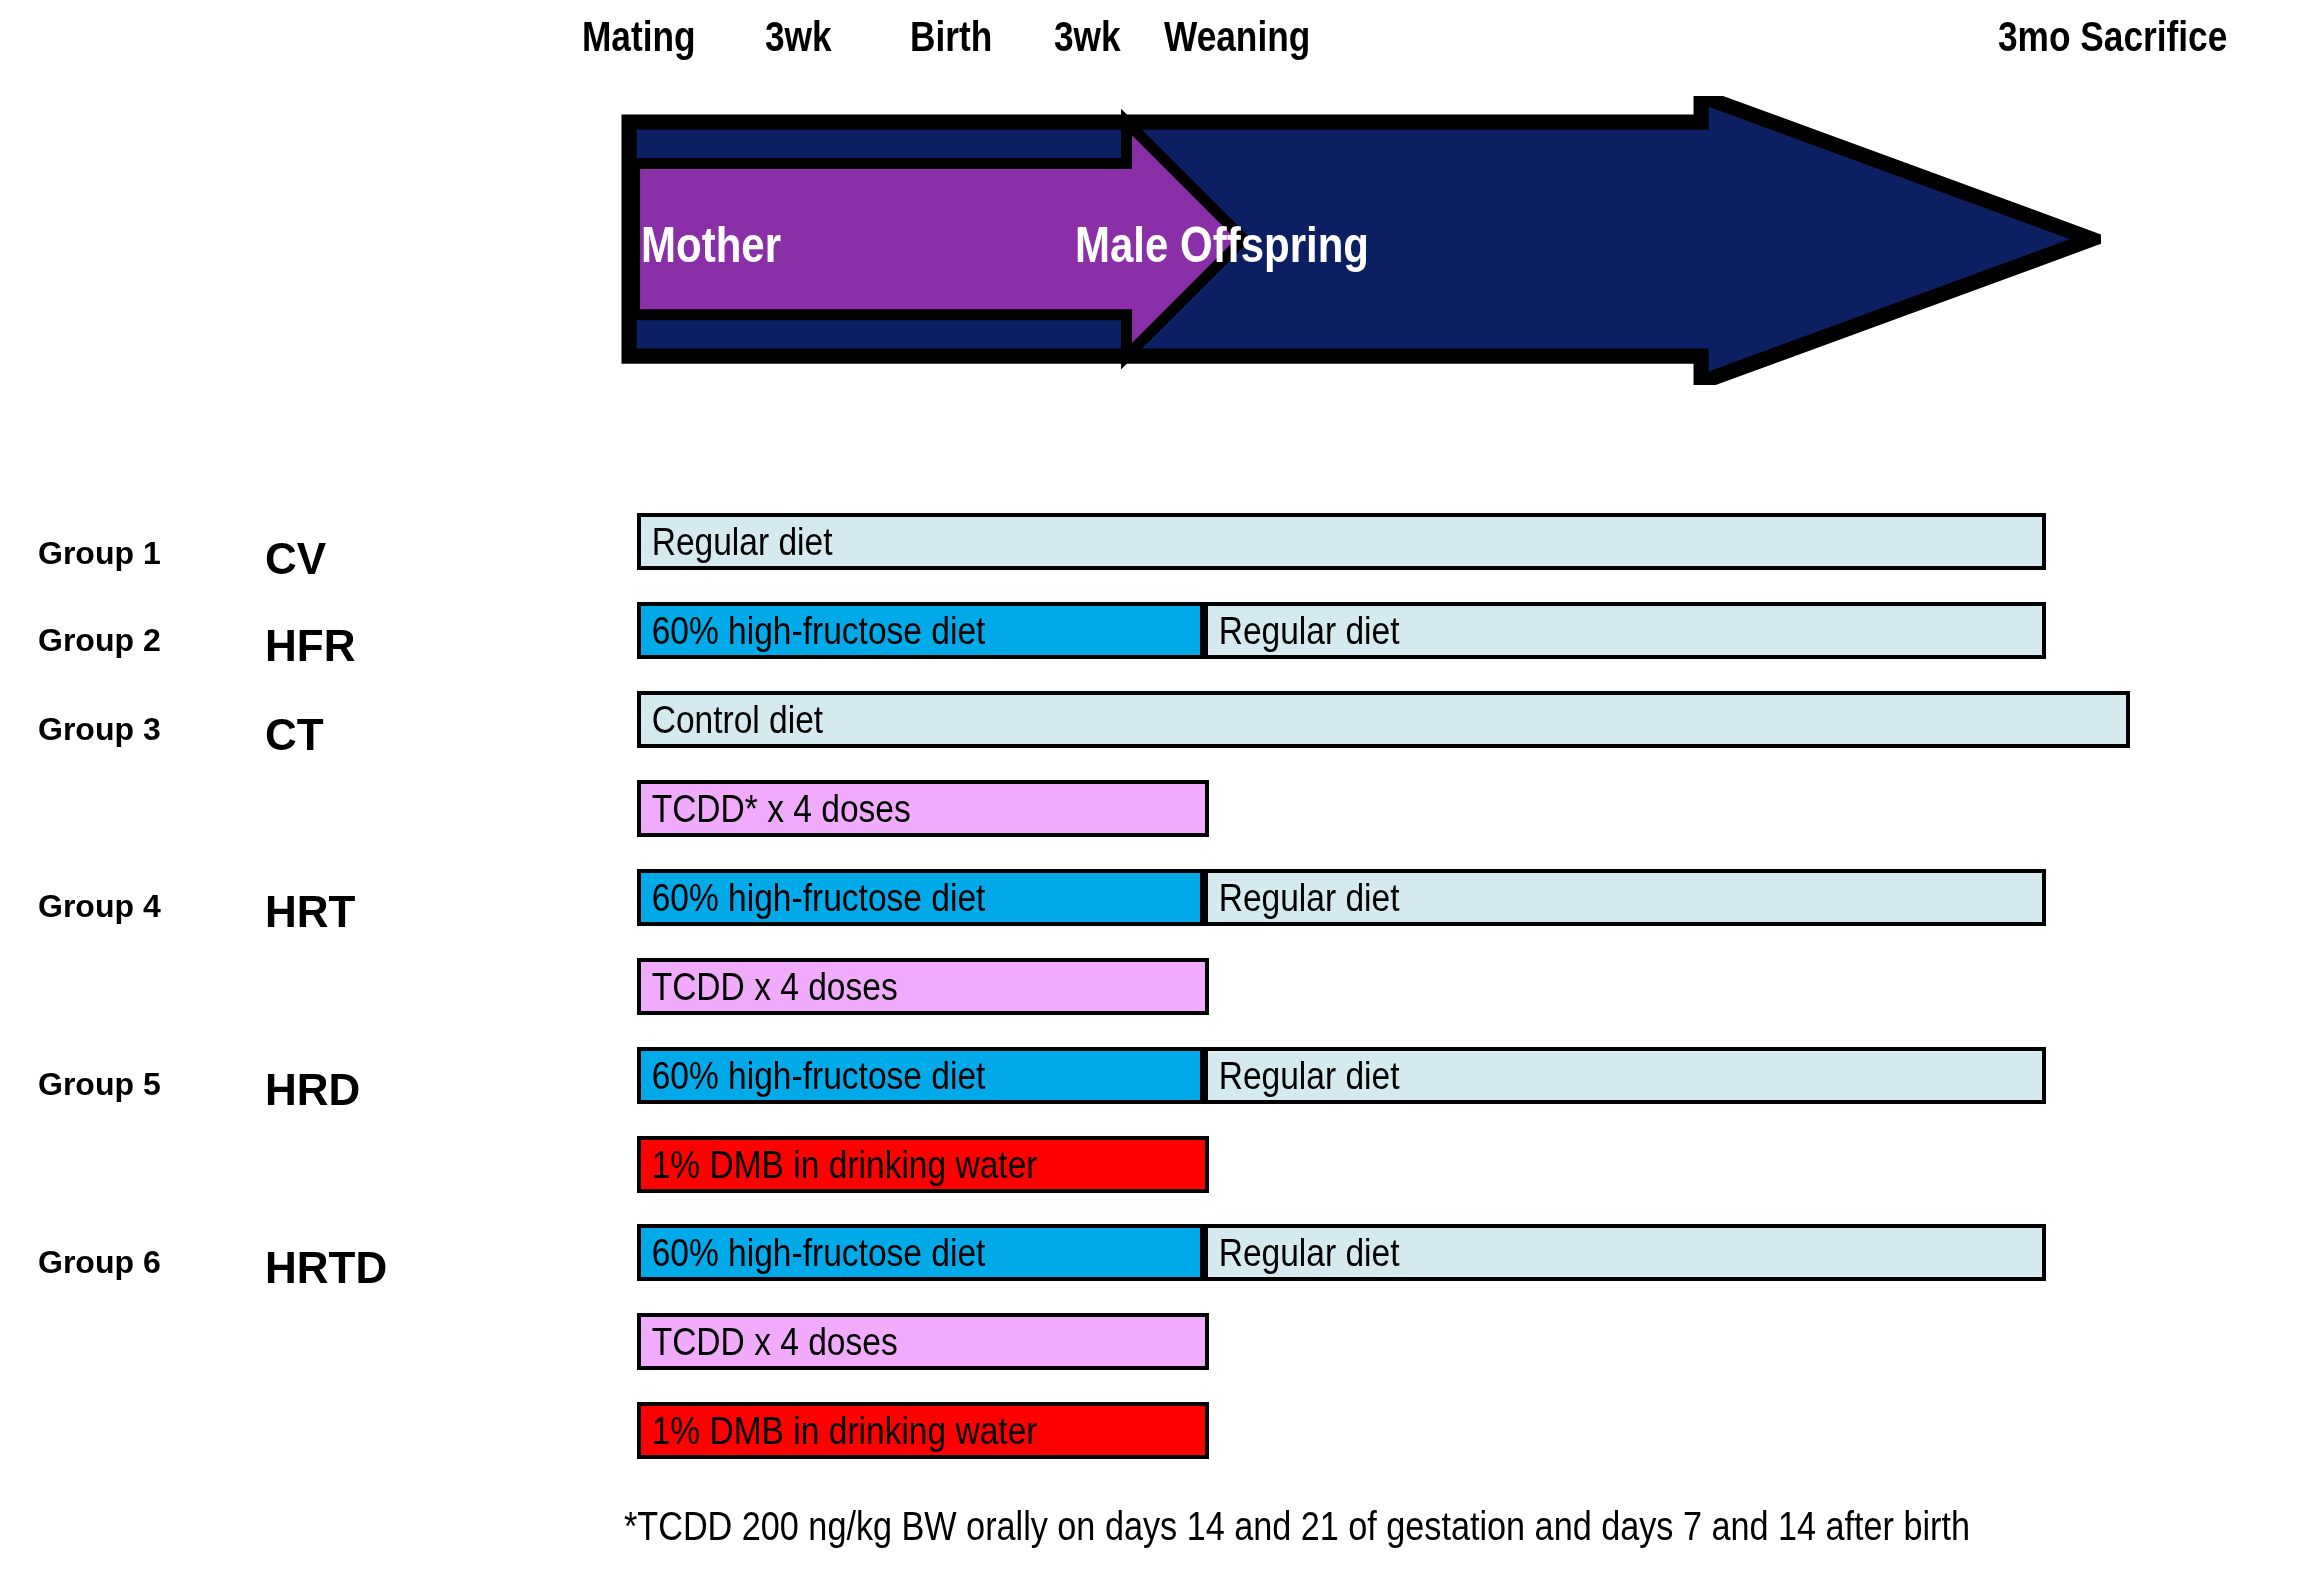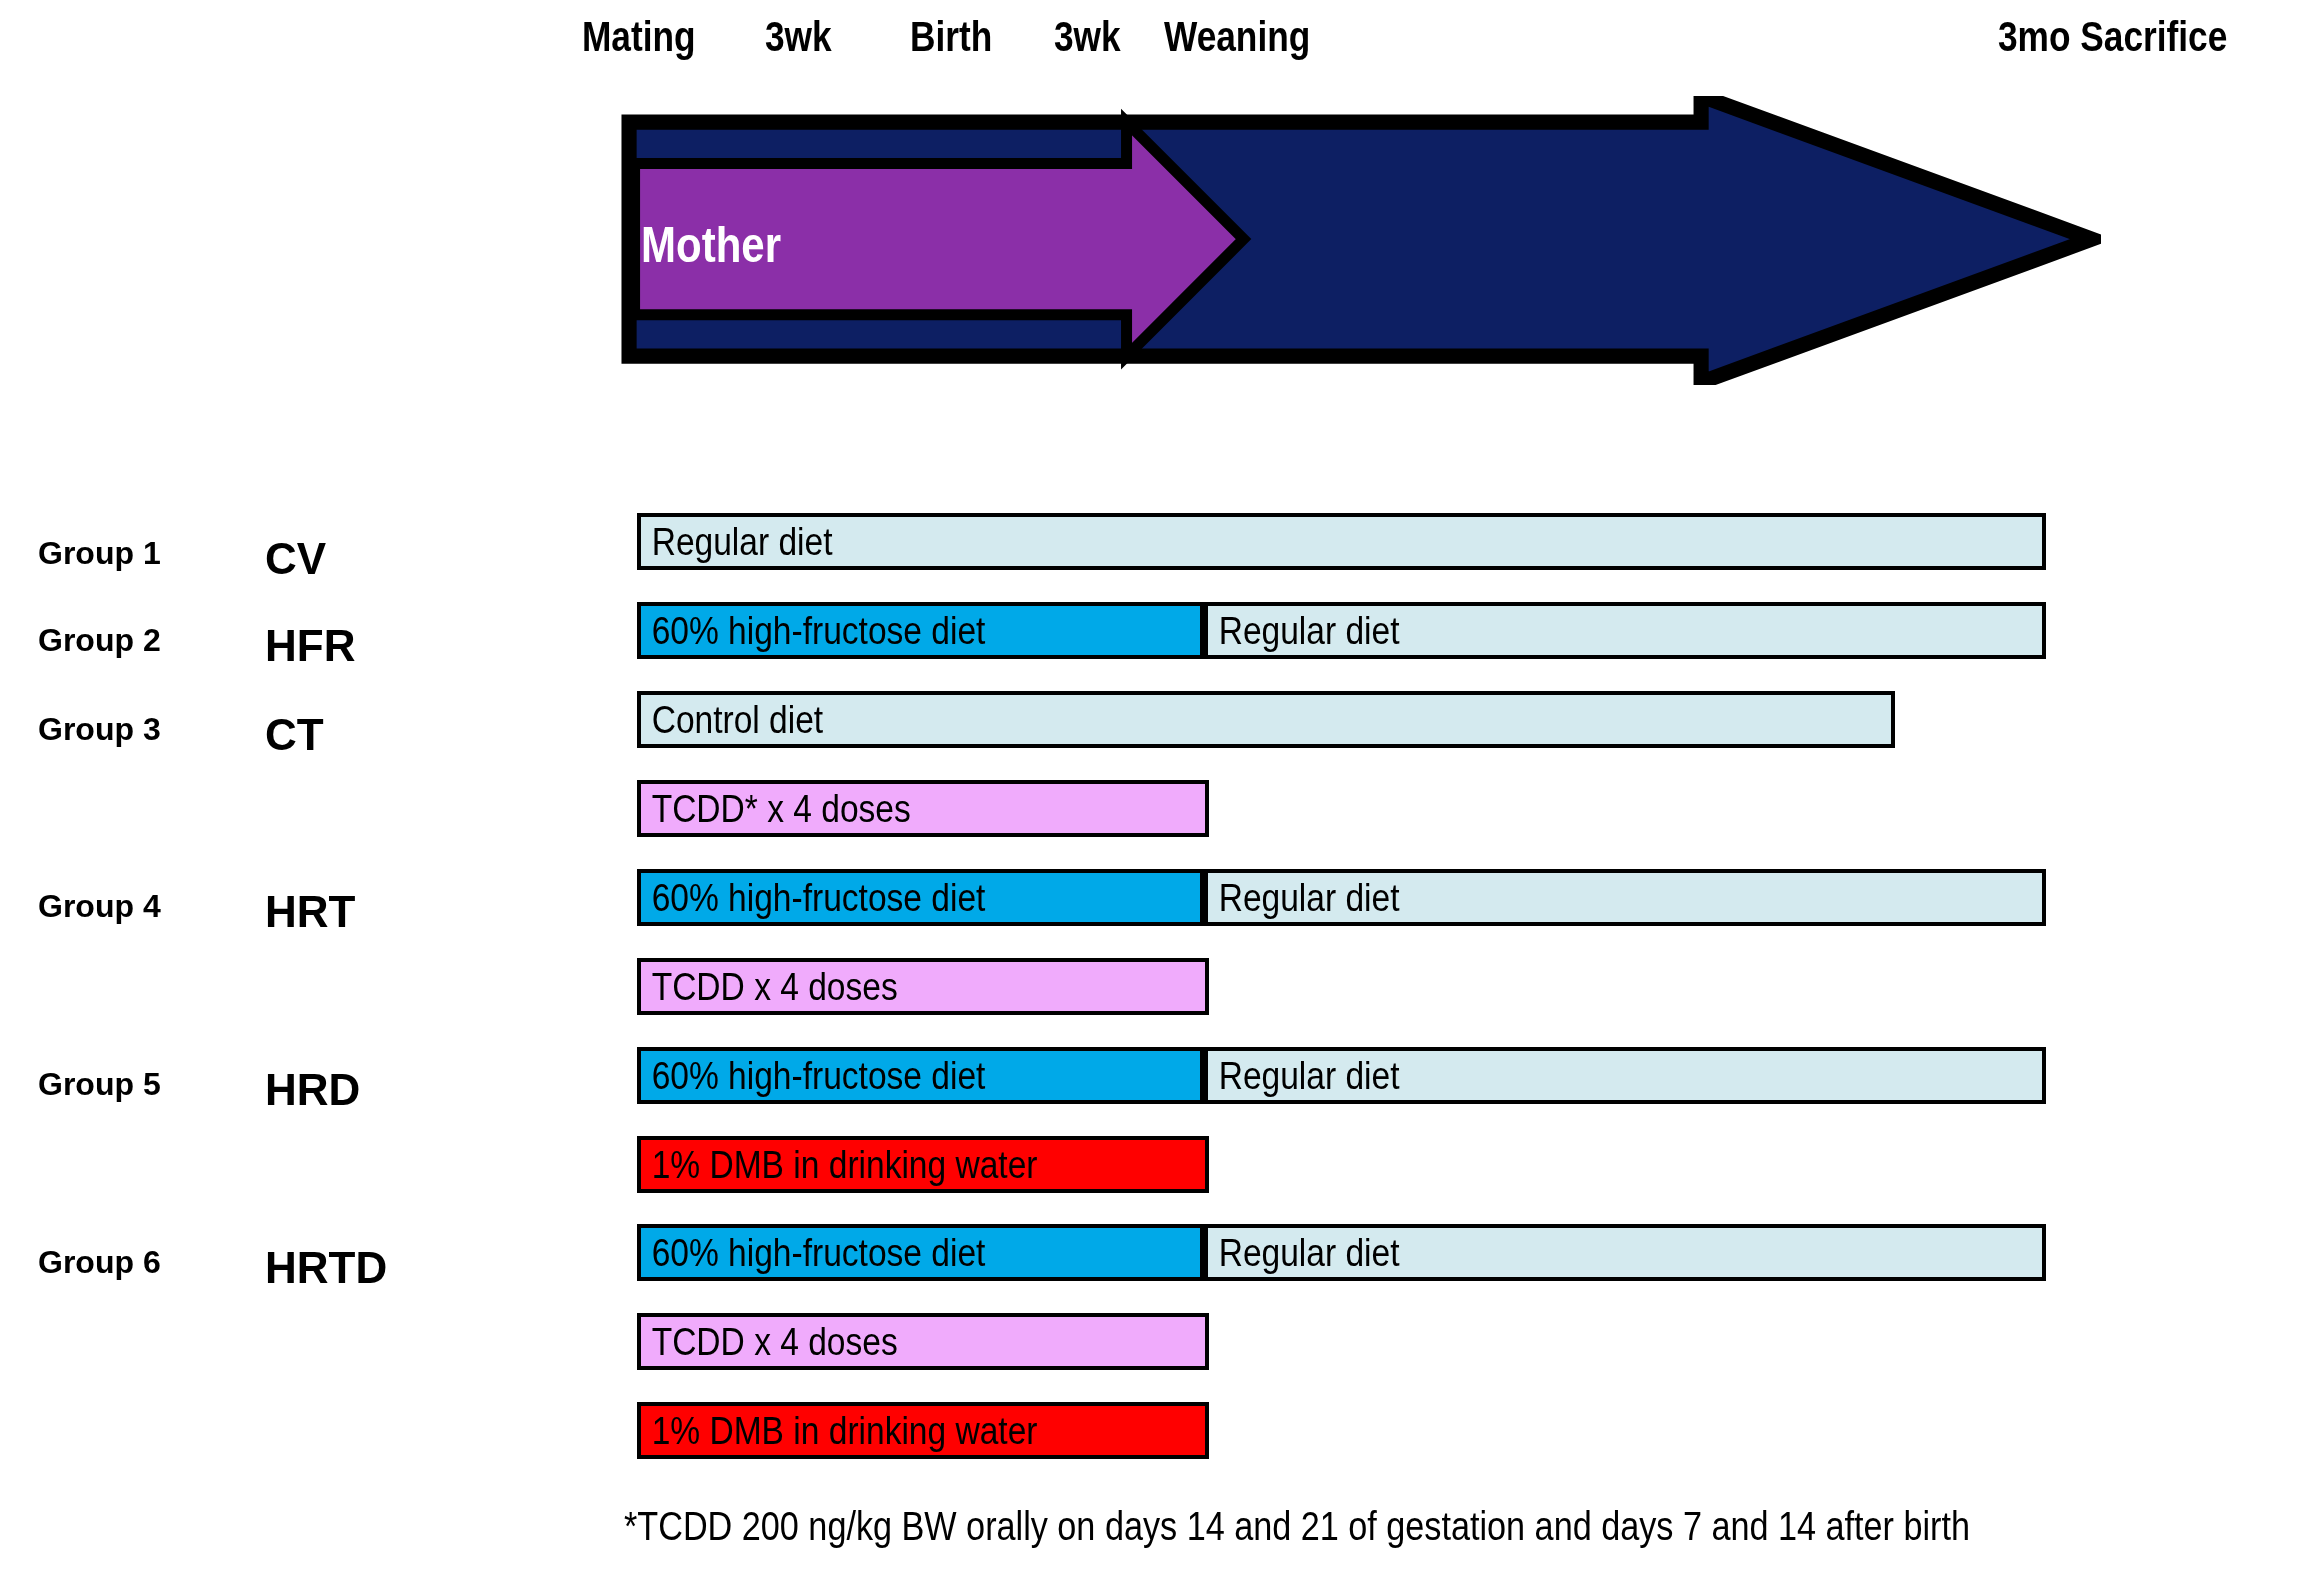--- a/index.html
+++ b/index.html
@@ -162,20 +162,25 @@
 
       <polygon points="20,98 735,98 735,38 905,208 735,378 735,318 20,318" fill="#8b2fa8" stroke="#000000" stroke-width="16" stroke-linejoin="miter"></polygon>
     </svg>
 
     <div class="abs" style="left:20.7px; top:124px;">
       <span style="font-family:'Liberation Sans Narrow','Liberation Sans',sans-serif;
                    font-weight:bold; font-size:50px; color:#ffffff; line-height:1;
                    display:inline-block; transform:scaleX(0.84); transform-origin:left center;">Mother</span>
     </div>
 
+    <div class="abs" style="left:455px; top:124px;">
+      <span style="font-family:'Liberation Sans Narrow','Liberation Sans',sans-serif;
+                   font-weight:bold; font-size:50px; color:#ffffff; line-height:1;
+                   display:inline-block; transform:scaleX(0.84); transform-origin:left center;">Male Offspring</span>
+    </div>
   </div>
 
   <div id="group-labels">
       <div class="group-label" style="left: 38px; top: 537px;">Group 1</div>
       <div class="group-code" style="left: 265px; top: 537px;">CV</div>
       <div class="group-label" style="left: 38px; top: 624px;">Group 2</div>
       <div class="group-code" style="left: 265px; top: 624px;">HFR</div>
       <div class="group-label" style="left: 38px; top: 713px;">Group 3</div>
       <div class="group-code" style="left: 265px; top: 713px;">CT</div>
       <div class="group-label" style="left: 38px; top: 890px;">Group 4</div>
@@ -189,21 +194,21 @@
   <div id="diet-bars">
       <div class="bar fill-light" style="left: 637px; top: 513px; width: 1409px;">
         <span class="bar-text">Regular diet</span>
       </div>
       <div class="bar fill-cyan" style="left: 637px; top: 602px; width: 567px;">
         <span class="bar-text">60% high-fructose diet</span>
       </div>
       <div class="bar fill-light" style="left: 1204px; top: 602px; width: 842px;">
         <span class="bar-text">Regular diet</span>
       </div>
-      <div class="bar fill-light" style="left: 637px; top: 691px; width: 1258px;">
+      <div class="bar fill-light" style="left: 637px; top: 691px; width: 1493px;">
         <span class="bar-text">Control diet</span>
       </div>
       <div class="bar fill-yellow" style="left: 637px; top: 780px; width: 572px;">
         <span class="bar-text">TCDD* x 4 doses</span>
       </div>
       <div class="bar fill-cyan" style="left: 637px; top: 869px; width: 567px;">
         <span class="bar-text">60% high-fructose diet</span>
       </div>
       <div class="bar fill-light" style="left: 1204px; top: 869px; width: 842px;">
         <span class="bar-text">Regular diet</span>

